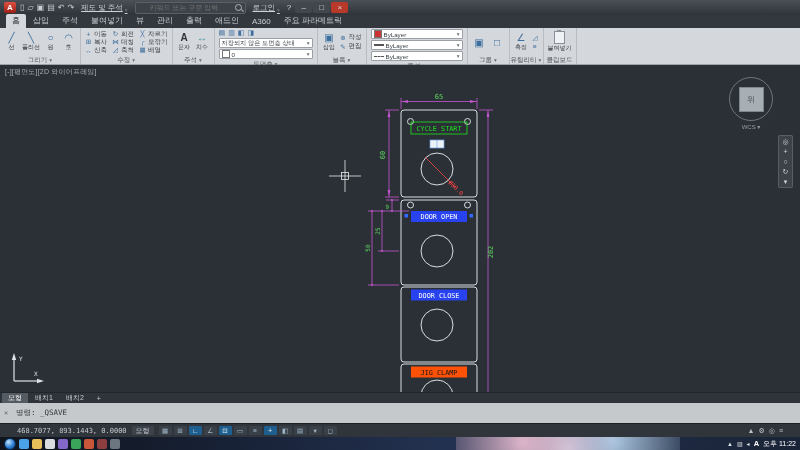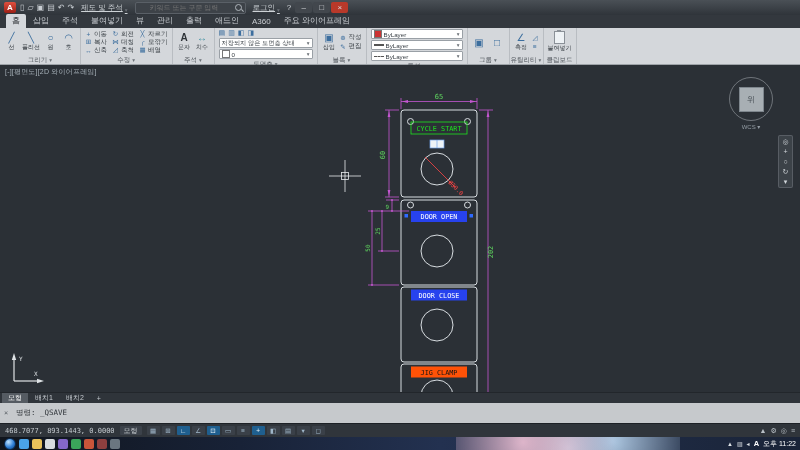--- a/index.html
+++ b/index.html
@@ -79,21 +79,21 @@
   .cmd-hist{flex:1;background:#c6c9cc;font:7.5px "DejaVu Sans Mono",monospace;color:#2e3338;
     display:flex;align-items:center;padding-left:16px;position:relative;}
   .cmd-close{position:absolute;left:4px;color:#5a6066;font-size:7px;}
   .cmd-input{flex:1;background:#eceef0;display:flex;align-items:center;gap:3px;padding-left:5px;}
   .cmd-prompt{font-size:7px;color:#6a7076;}
   .cmd-input input{border:0;outline:0;background:transparent;font:7.5px "DejaVu Sans Mono",monospace;
     color:#2e3338;flex:1;}
 
   
   .status{height:13px;background:#30353b;border-top:1px solid #1d2126;display:flex;align-items:center;
-    padding:0 5px;gap:5px;flex:0 0 13px;}
+    padding:0 17px;gap:5px;flex:0 0 13px;}
   .coords{font-size:7px;color:#c3c9ce;font-family:"DejaVu Sans Mono",monospace;white-space:nowrap;}
   .modelbtn{font-size:7px;color:#cfd4d8;padding:0 4px;background:#3c424a;border-radius:1px;height:9px;display:flex;align-items:center;}
   .tgs{display:flex;gap:2px;}
   .tg{width:13px;height:9px;display:flex;align-items:center;justify-content:center;font-size:6.5px;
     color:#9fb6c9;background:#3a4048;border-radius:1px;}
   .tg.on{background:#1f5f8f;color:#e9f3f9;}
   .status-right{margin-left:auto;display:flex;gap:4px;align-items:center;}
   .sic{font-size:7px;color:#b9c0c6;}
 
   
@@ -149,21 +149,21 @@
   <div class="tabs">
     <span class="rtab active">홈</span>
     <span class="rtab">삽입</span>
     <span class="rtab">주석</span>
     <span class="rtab">붙여넣기</span>
     <span class="rtab">뷰</span>
     <span class="rtab">관리</span>
     <span class="rtab">출력</span>
     <span class="rtab">애드인</span>
     <span class="rtab">A360</span>
-    <span class="rtab">주요 와이어프레임</span>
+    <span class="rtab">주요 파라메트릭</span>
   </div>
 
   <div class="ribbon">
 
     <div class="panel">
       <div class="pbody">
         <div class="bigbtn">
           <span class="ic">╱</span>
           <span class="bigtxt">선</span>
         </div>

